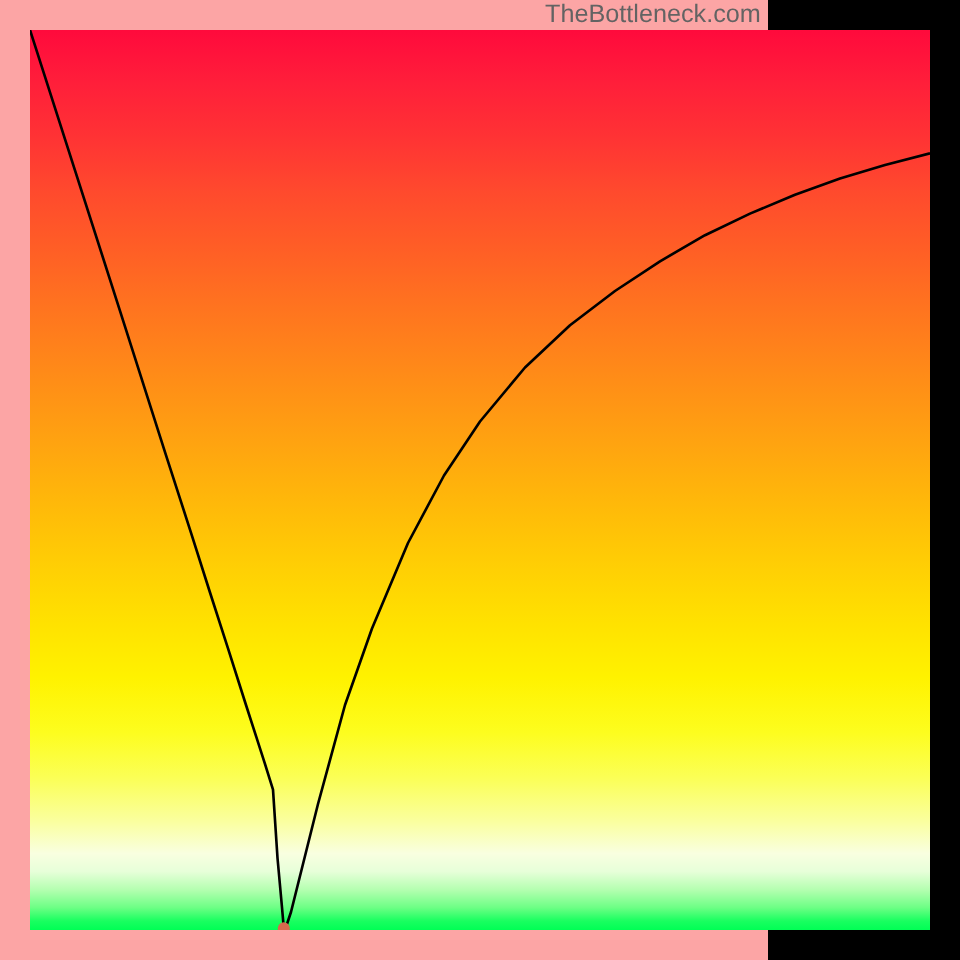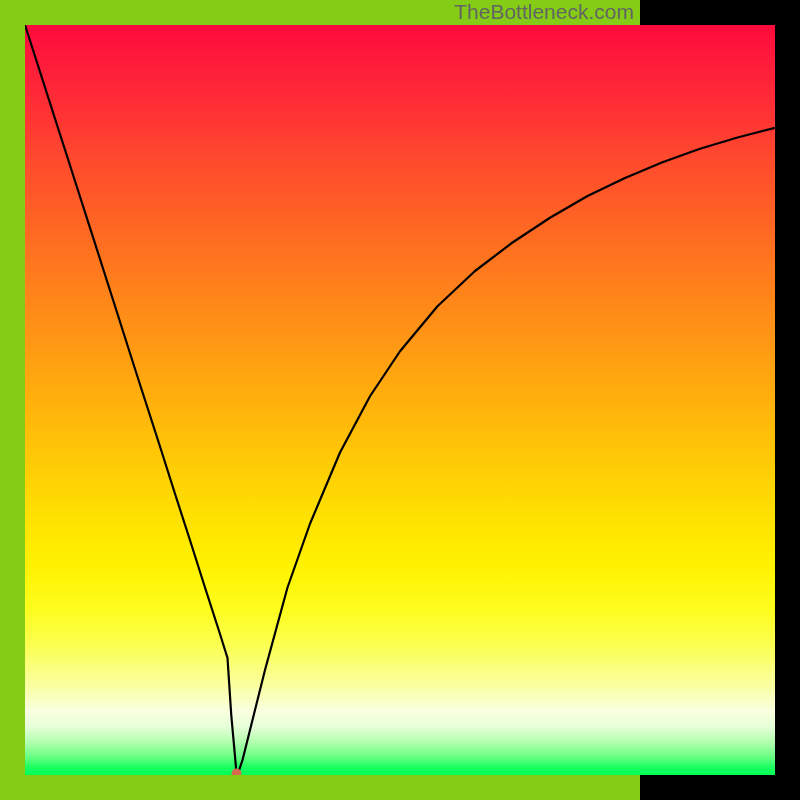--- a/index.html
+++ b/index.html
@@ -1,21 +1,21 @@
 <!DOCTYPE html>
 <html><head>
 <meta charset="utf-8">
 <style>
   * { margin: 0; padding: 0; box-sizing: border-box; }
   html, body { width: 800px; height: 800px; overflow: hidden; background: #000; }
   .frame {
     position: relative;
     width: 640px;
     height: 800px;
-    background: #84cc16;
+    background: #fca5a5;
   }
   .plot-area {
     position: absolute;
     left: 25px;
     top: 25px;
     width: 750px;
     height: 750px;
     
     background: linear-gradient(
       to bottom,

